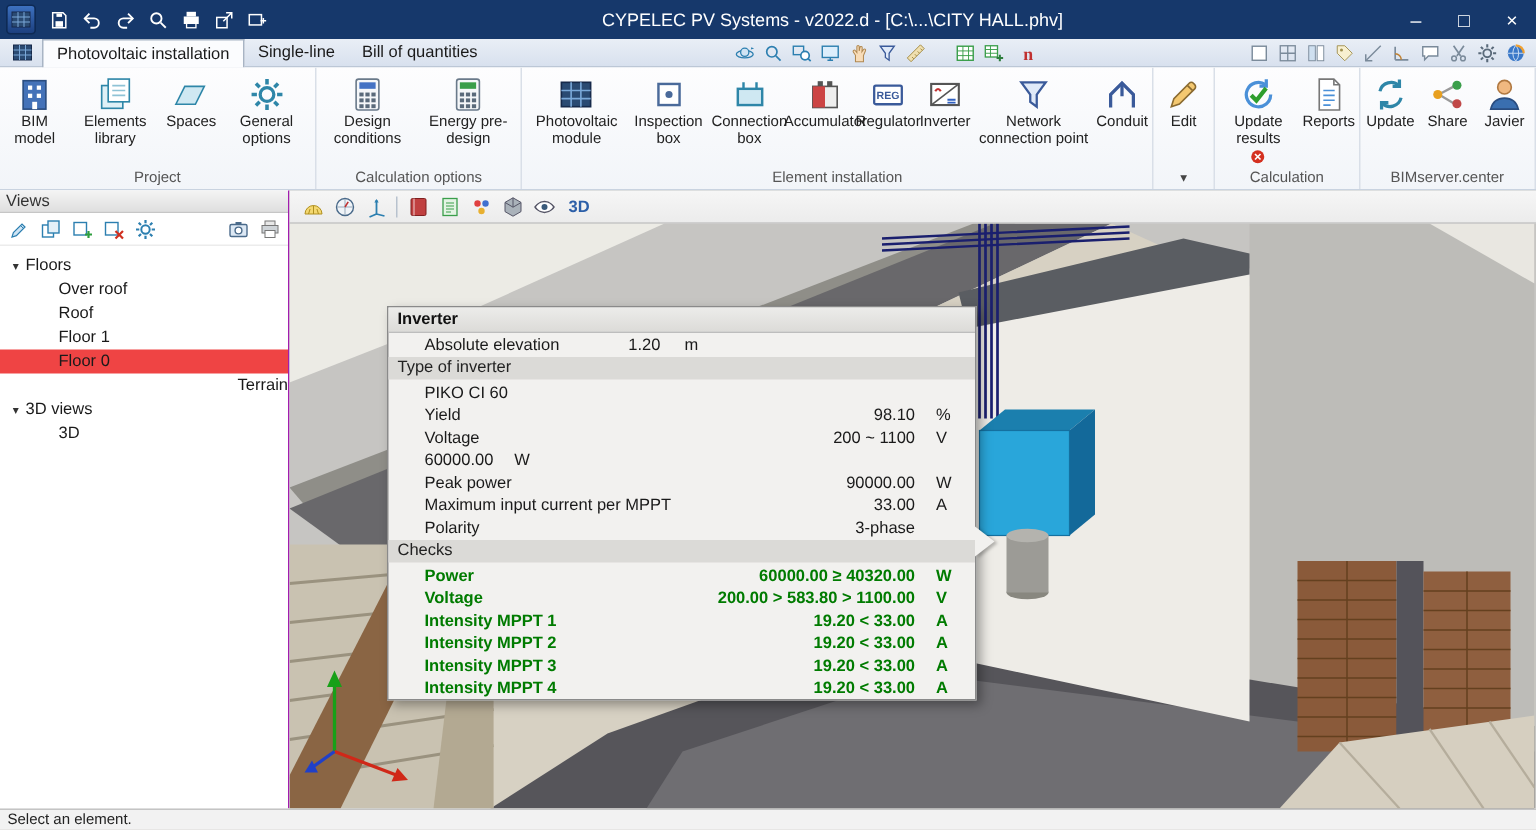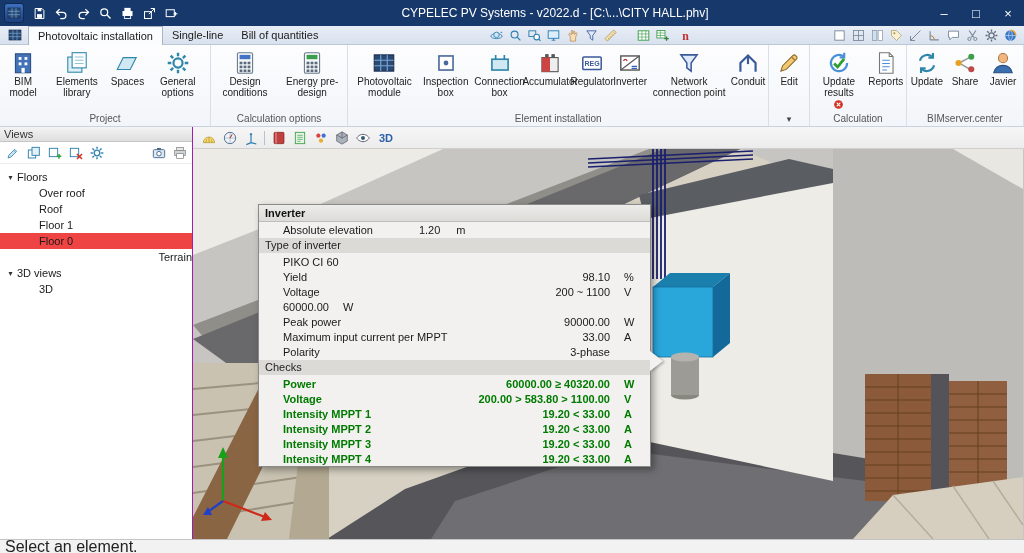--- a/index.html
+++ b/index.html
@@ -72,21 +72,21 @@
   .tl{flex:1;white-space:nowrap}
   .tv{white-space:nowrap}
   .tu{width:18px;margin-left:14px;flex:none}
   .trow.chk{color:#007b00;font-weight:bold}
   .trow.inline .tl{flex:none}
   .trow.inline .tv{margin-left:46px}
   .trow.inline .tu{margin-left:16px;width:auto}
   .tt-pointer{position:absolute;right:-13px;top:146px;width:0;height:0;border-top:10px solid transparent;border-bottom:10px solid transparent;border-left:13px solid #f2f1ef;filter:drop-shadow(2px 1px 1px rgba(0,0,0,.25))}
 
   
-  .statusbar{height:14px;background:#f2f2f2;border-top:1px solid #c4c4c4;display:flex;align-items:center;padding:0 5px;font-size:16px;color:#222;flex:none}
+  .statusbar{height:14px;background:#f2f2f2;border-top:1px solid #c4c4c4;display:flex;align-items:center;padding:0 5px;font-size:10px;color:#222;flex:none}
 </style>
 </head>
 <body>
 
 <div class="app">
 
   <div class="titlebar">
     <span class="app-icon icon">
         <svg width="16" height="16" viewBox="0 0 24 24" xmlns="http://www.w3.org/2000/svg">
           <rect x="3" y="4.5" width="18" height="15" fill="#2a4a72" stroke="#16294a"></rect>

